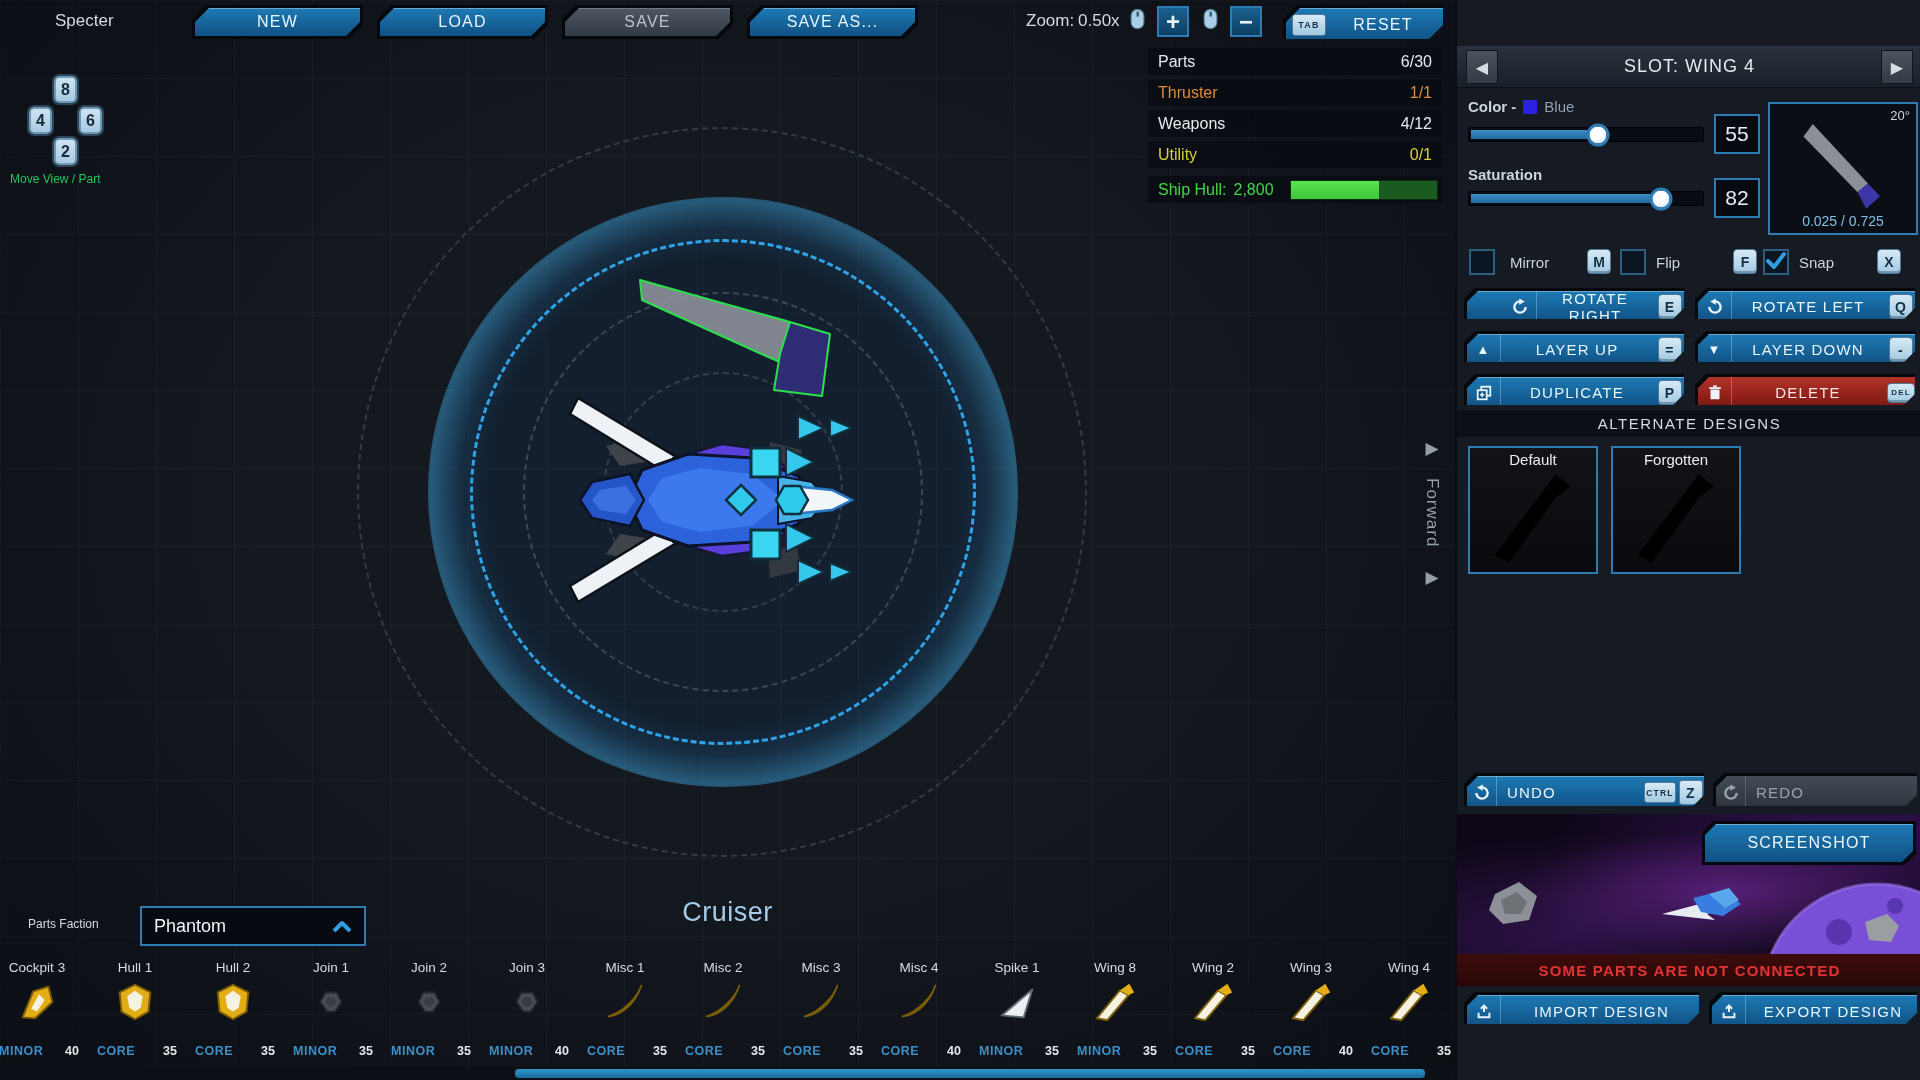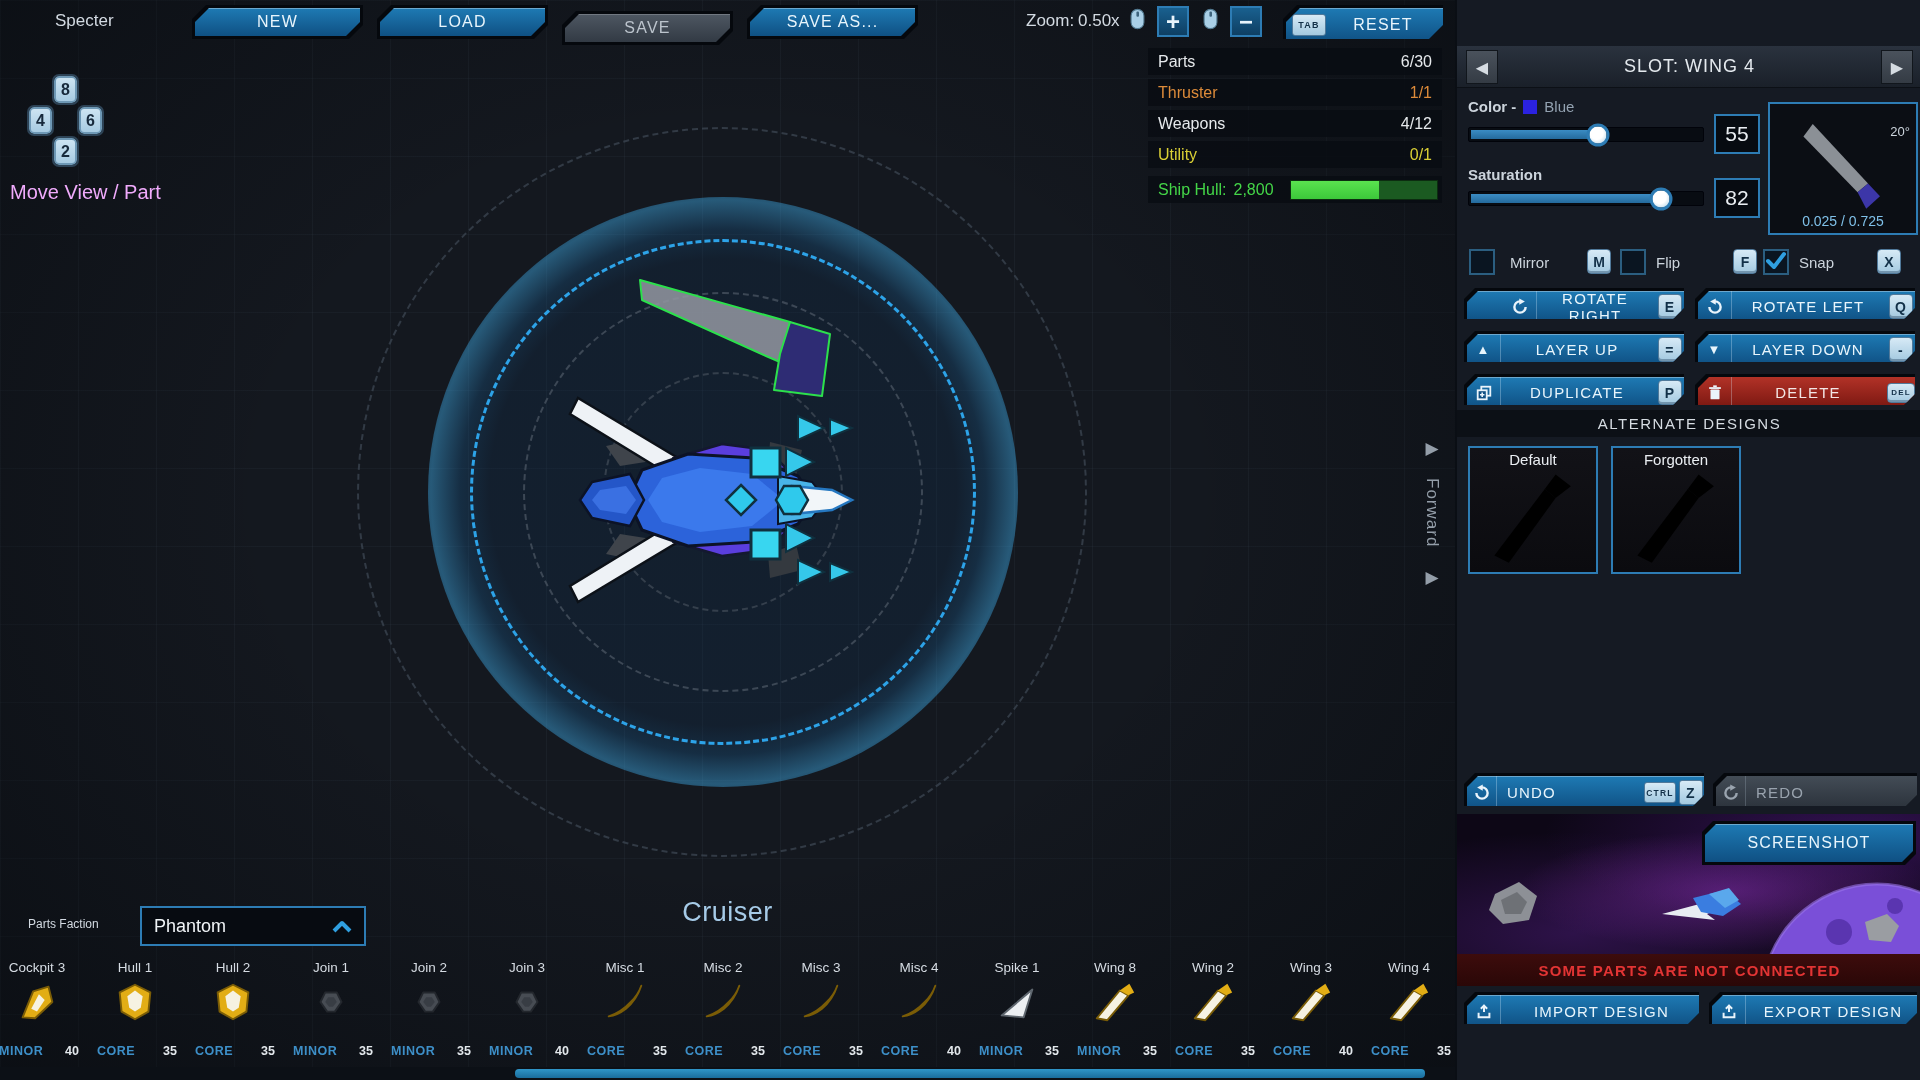--- a/index.html
+++ b/index.html
@@ -29,21 +29,21 @@
   .fwd { position:absolute; left:1414px; top:438px; width:36px; height:150px; color:#949ea9;
     display:flex; flex-direction:column; align-items:center; justify-content:space-between; font-size:17px; }
   .fwd .vert { writing-mode:vertical-rl; letter-spacing:1px; }
   .ship-class { position:absolute; left:0; top:897px; width:1455px; text-align:center;
     font-size:27px; color:#a6cbe8; letter-spacing:.5px; }
 
   
   .npkey { position:absolute; width:23px; height:27px; border-radius:5px;
     background:linear-gradient(#cde4f2,#a7cbe2); border:2px solid #6e98b5; outline:2px solid #2d4356;
     color:#17293b; font-weight:bold; font-size:16px; display:flex; align-items:center; justify-content:center; }
-  .move-label { position:absolute; left:10px; top:172px; font-size:20px; color:#f0abfc;margin-top:9px; }
+  .move-label { position:absolute; left:10px; top:172px; font-size:12px; color:#22c55e; }
 
   
   .ch { clip-path:polygon(14px 0,100% 0,100% calc(100% - 14px),calc(100% - 14px) 100%,0 100%,0 14px); }
   .ch-sm { clip-path:polygon(11px 0,100% 0,100% calc(100% - 11px),calc(100% - 11px) 100%,0 100%,0 11px); }
   .btn { position:absolute; background:#05080d; }
   .btn .in { position:absolute; inset:3px; display:flex; align-items:center; justify-content:center;
     font-size:16px; letter-spacing:1.2px; }
   .f-blue { background:linear-gradient(#1e7ab4,#0f5083); color:#e8f5fc; box-shadow:inset 0 1px 0 rgba(255,255,255,.35); }
   .f-gray { background:linear-gradient(#4e5762,#323a44); color:#bcc4cd; box-shadow:inset 0 1px 0 rgba(255,255,255,.2); }
   .f-dgray{ background:linear-gradient(#434c56,#2b323b); color:#99a3ae; }
@@ -91,21 +91,21 @@
   .plabel { position:absolute; font-size:15px; color:#ccd4dc; }
   .slider { position:absolute; height:15px; background:#080c12; border:1px solid #01030a; border-radius:2px; }
   .slider .sfill { position:absolute; left:2px; top:2px; bottom:2px; background:linear-gradient(#3b8cc4,#246a9c); }
   .slider .thumb { position:absolute; top:50%; width:23px; height:23px; border-radius:50%;
     background:radial-gradient(circle at 42% 38%, #ffffff 0 45%, #d8e8f2 70%);
     border:3px solid #2d7cb4; transform:translate(-50%,-50%); }
   .valbox { position:absolute; width:46px; height:40px; background:#070b11; border:2px solid #2d7cb4;
     color:#eaeef2; font-size:21px; display:flex; align-items:center; justify-content:center; }
   #part-preview { position:absolute; left:1766px; top:102px; width:150px; height:133px; background:#0b0e14;
     border:2px solid #2d7cb4; }
-  #part-preview .ang { position:absolute; right:6px; top:4px; font-size:13px; color:#ccd4dc;margin-top:16px; }
+  #part-preview .ang { position:absolute; right:6px; top:4px; font-size:13px; color:#ccd4dc; }
   #part-preview .crd { position:absolute; left:0; right:0; bottom:4px; text-align:center; font-size:14px; color:#7fc0e8; }
 
   .cbx { position:absolute; width:26px; height:26px; background:#0a1521; border:2px solid #2b5e80; }
   .tlabel { position:absolute; font-size:15px; color:#ccd4dc; }
 
   .althd { position:absolute; left:0; top:410px; width:465px; height:27px; background:#0c1016;
     display:flex; align-items:center; justify-content:center; color:#d6dce2; font-size:15px; letter-spacing:1.5px; }
   #altcards { position:absolute; left:11px; top:446px; display:flex; gap:13px; }
   .alt-card { width:130px; height:128px; background:linear-gradient(#121217,#0b0b0f);
     border:2px solid #2d7cb4; position:relative; }
@@ -230,21 +230,21 @@
   <div class="move-label">Move View / Part</div>
 
   <div class="title">Specter</div>
 
   <div class="btn ch" style="left:192px; top:5px; width:171px; height:34px;">
     <div class="in ch f-blue">NEW</div>
     </div>
   <div class="btn ch" style="left:377px; top:5px; width:171px; height:34px;">
     <div class="in ch f-blue">LOAD</div>
     </div>
-  <div class="btn ch" style="left:562px; top:11px; width:171px; height:34px;">
+  <div class="btn ch" style="left:562px; top:5px; width:171px; height:34px;">
     <div class="in ch f-gray">SAVE</div>
     </div>
   <div class="btn ch" style="left:747px; top:5px; width:171px; height:34px;">
     <div class="in ch f-blue">SAVE AS...</div>
     </div>
 
   <span class="zoom-txt" style="left:1026px;">Zoom:</span>
   <span class="zoom-txt" style="left:1078px;">0.50x</span>
   <svg class="mouse" style="left:1130px;" width="15" height="22" viewBox="0 0 14 20">
     <rect x="1" y="1" width="12" height="18" rx="6" fill="#a9cfe6" stroke="#51788f"></rect>

